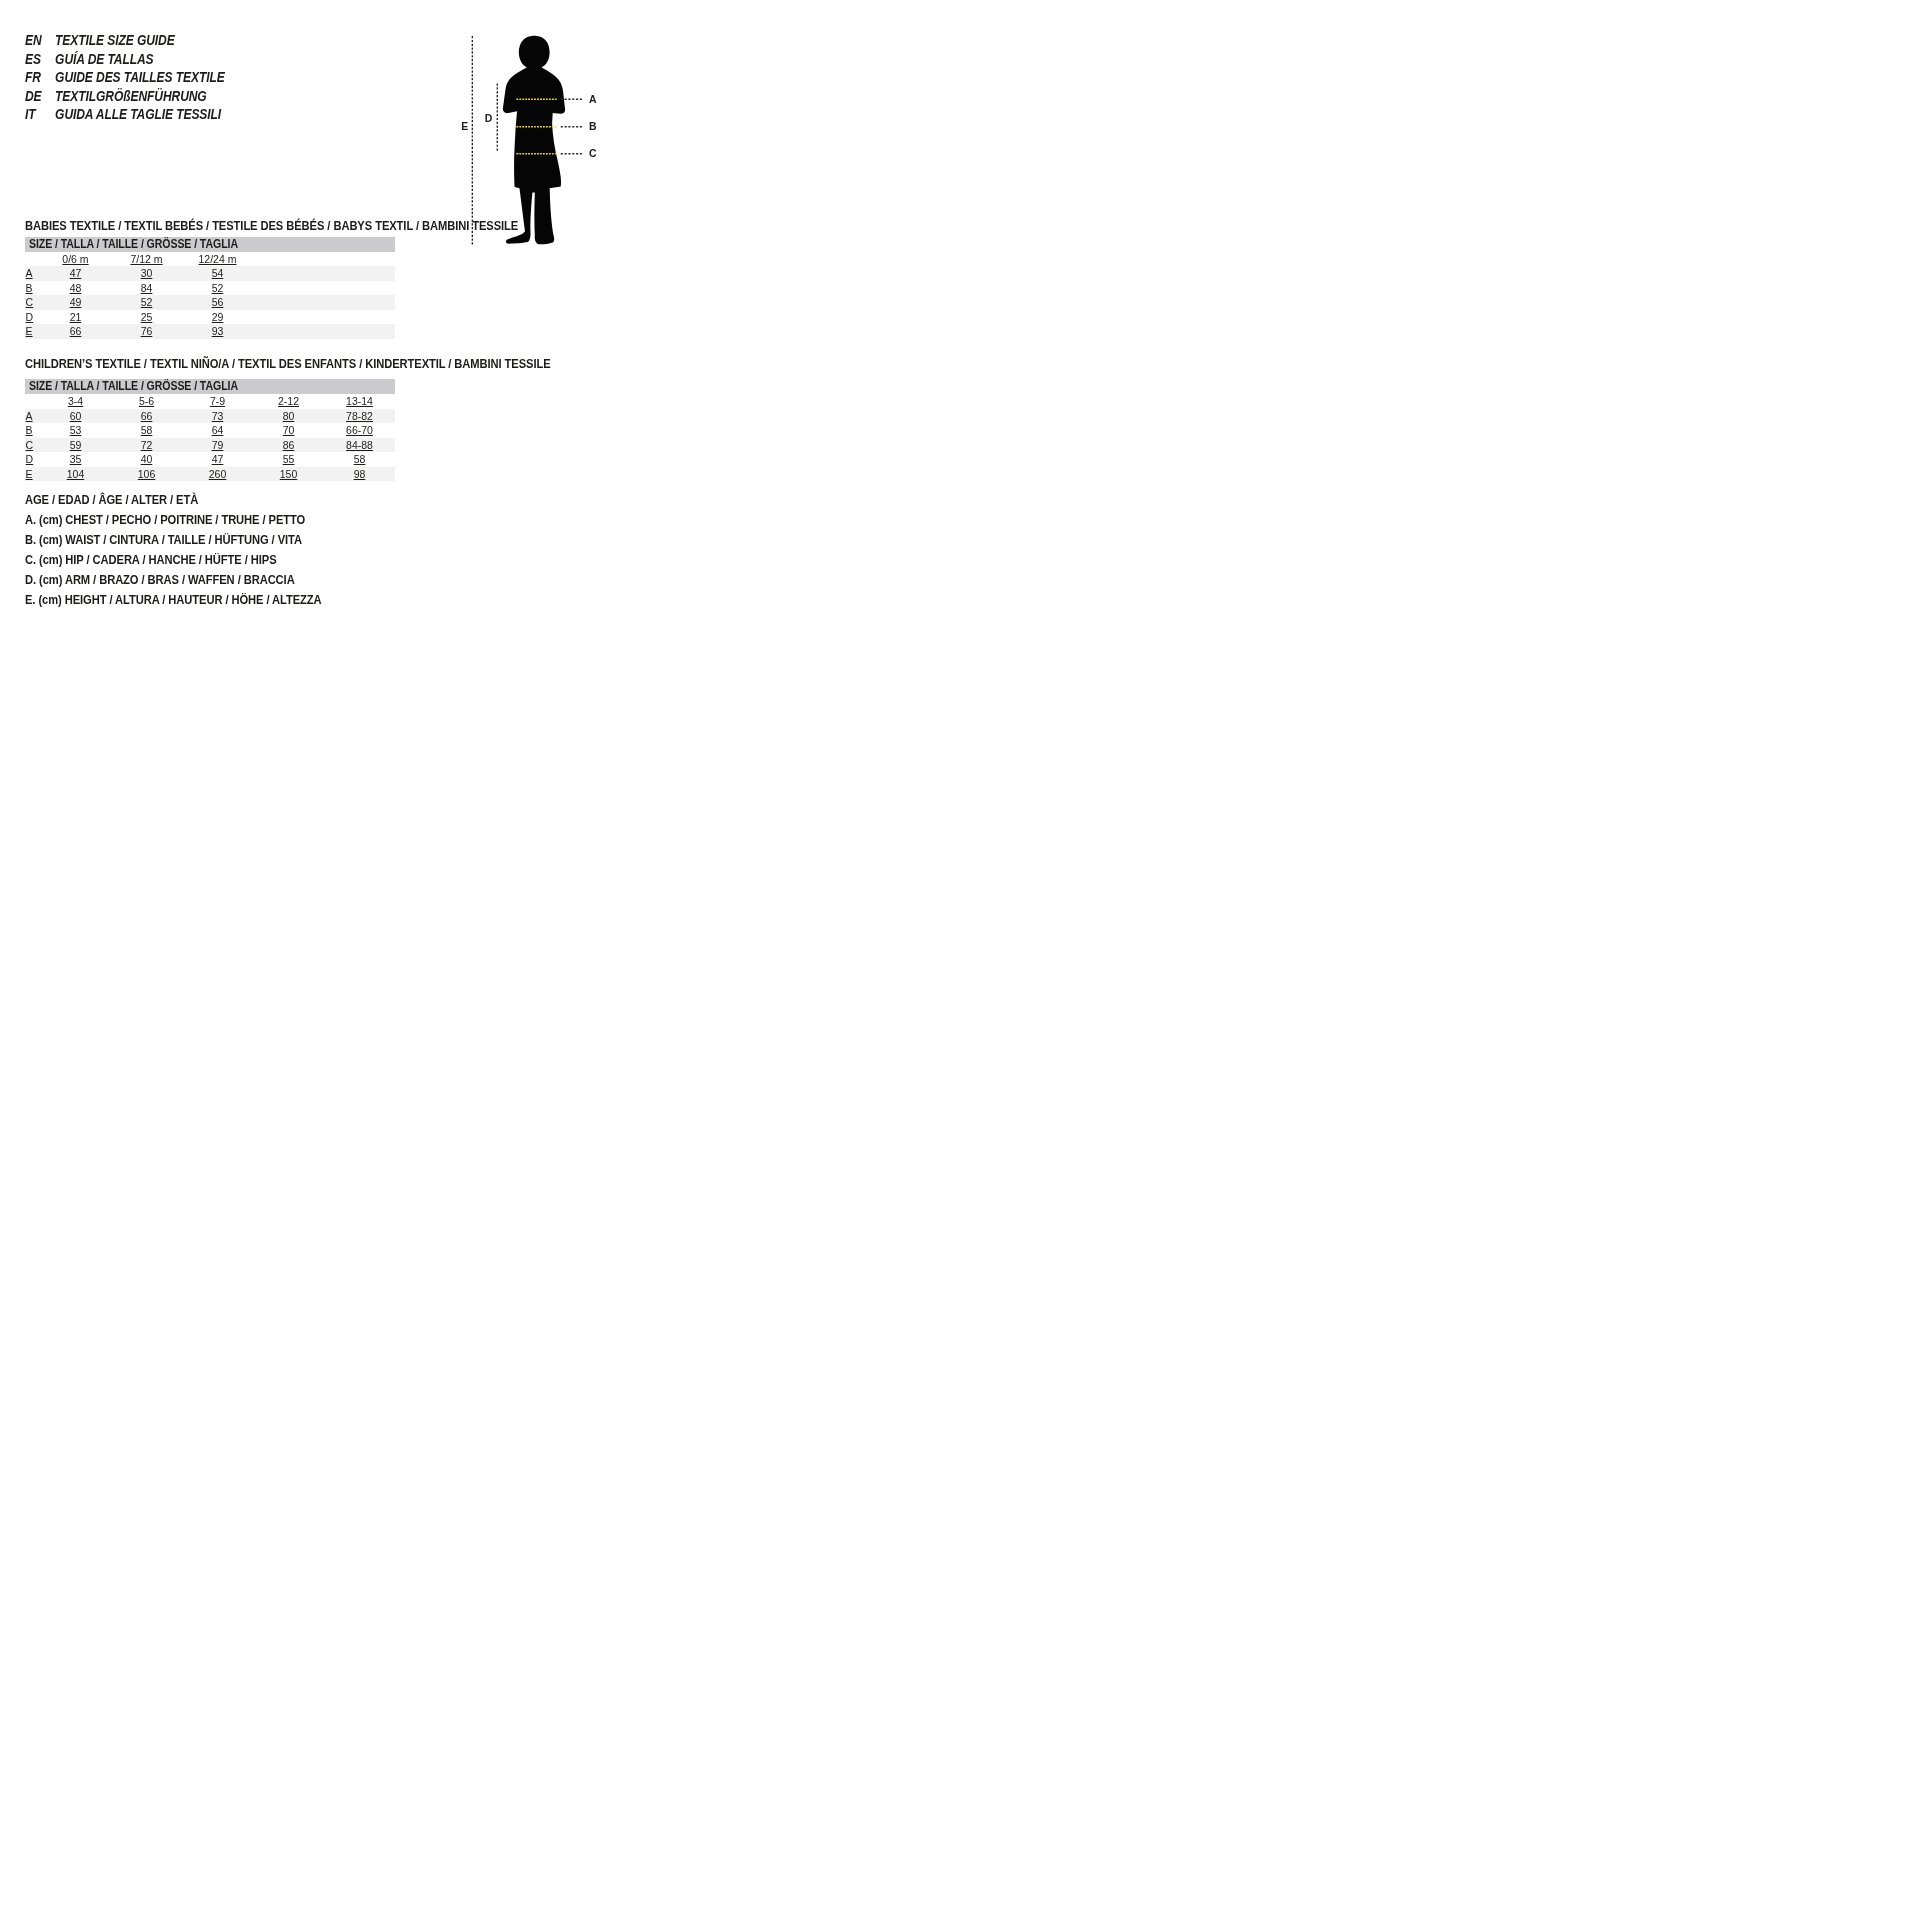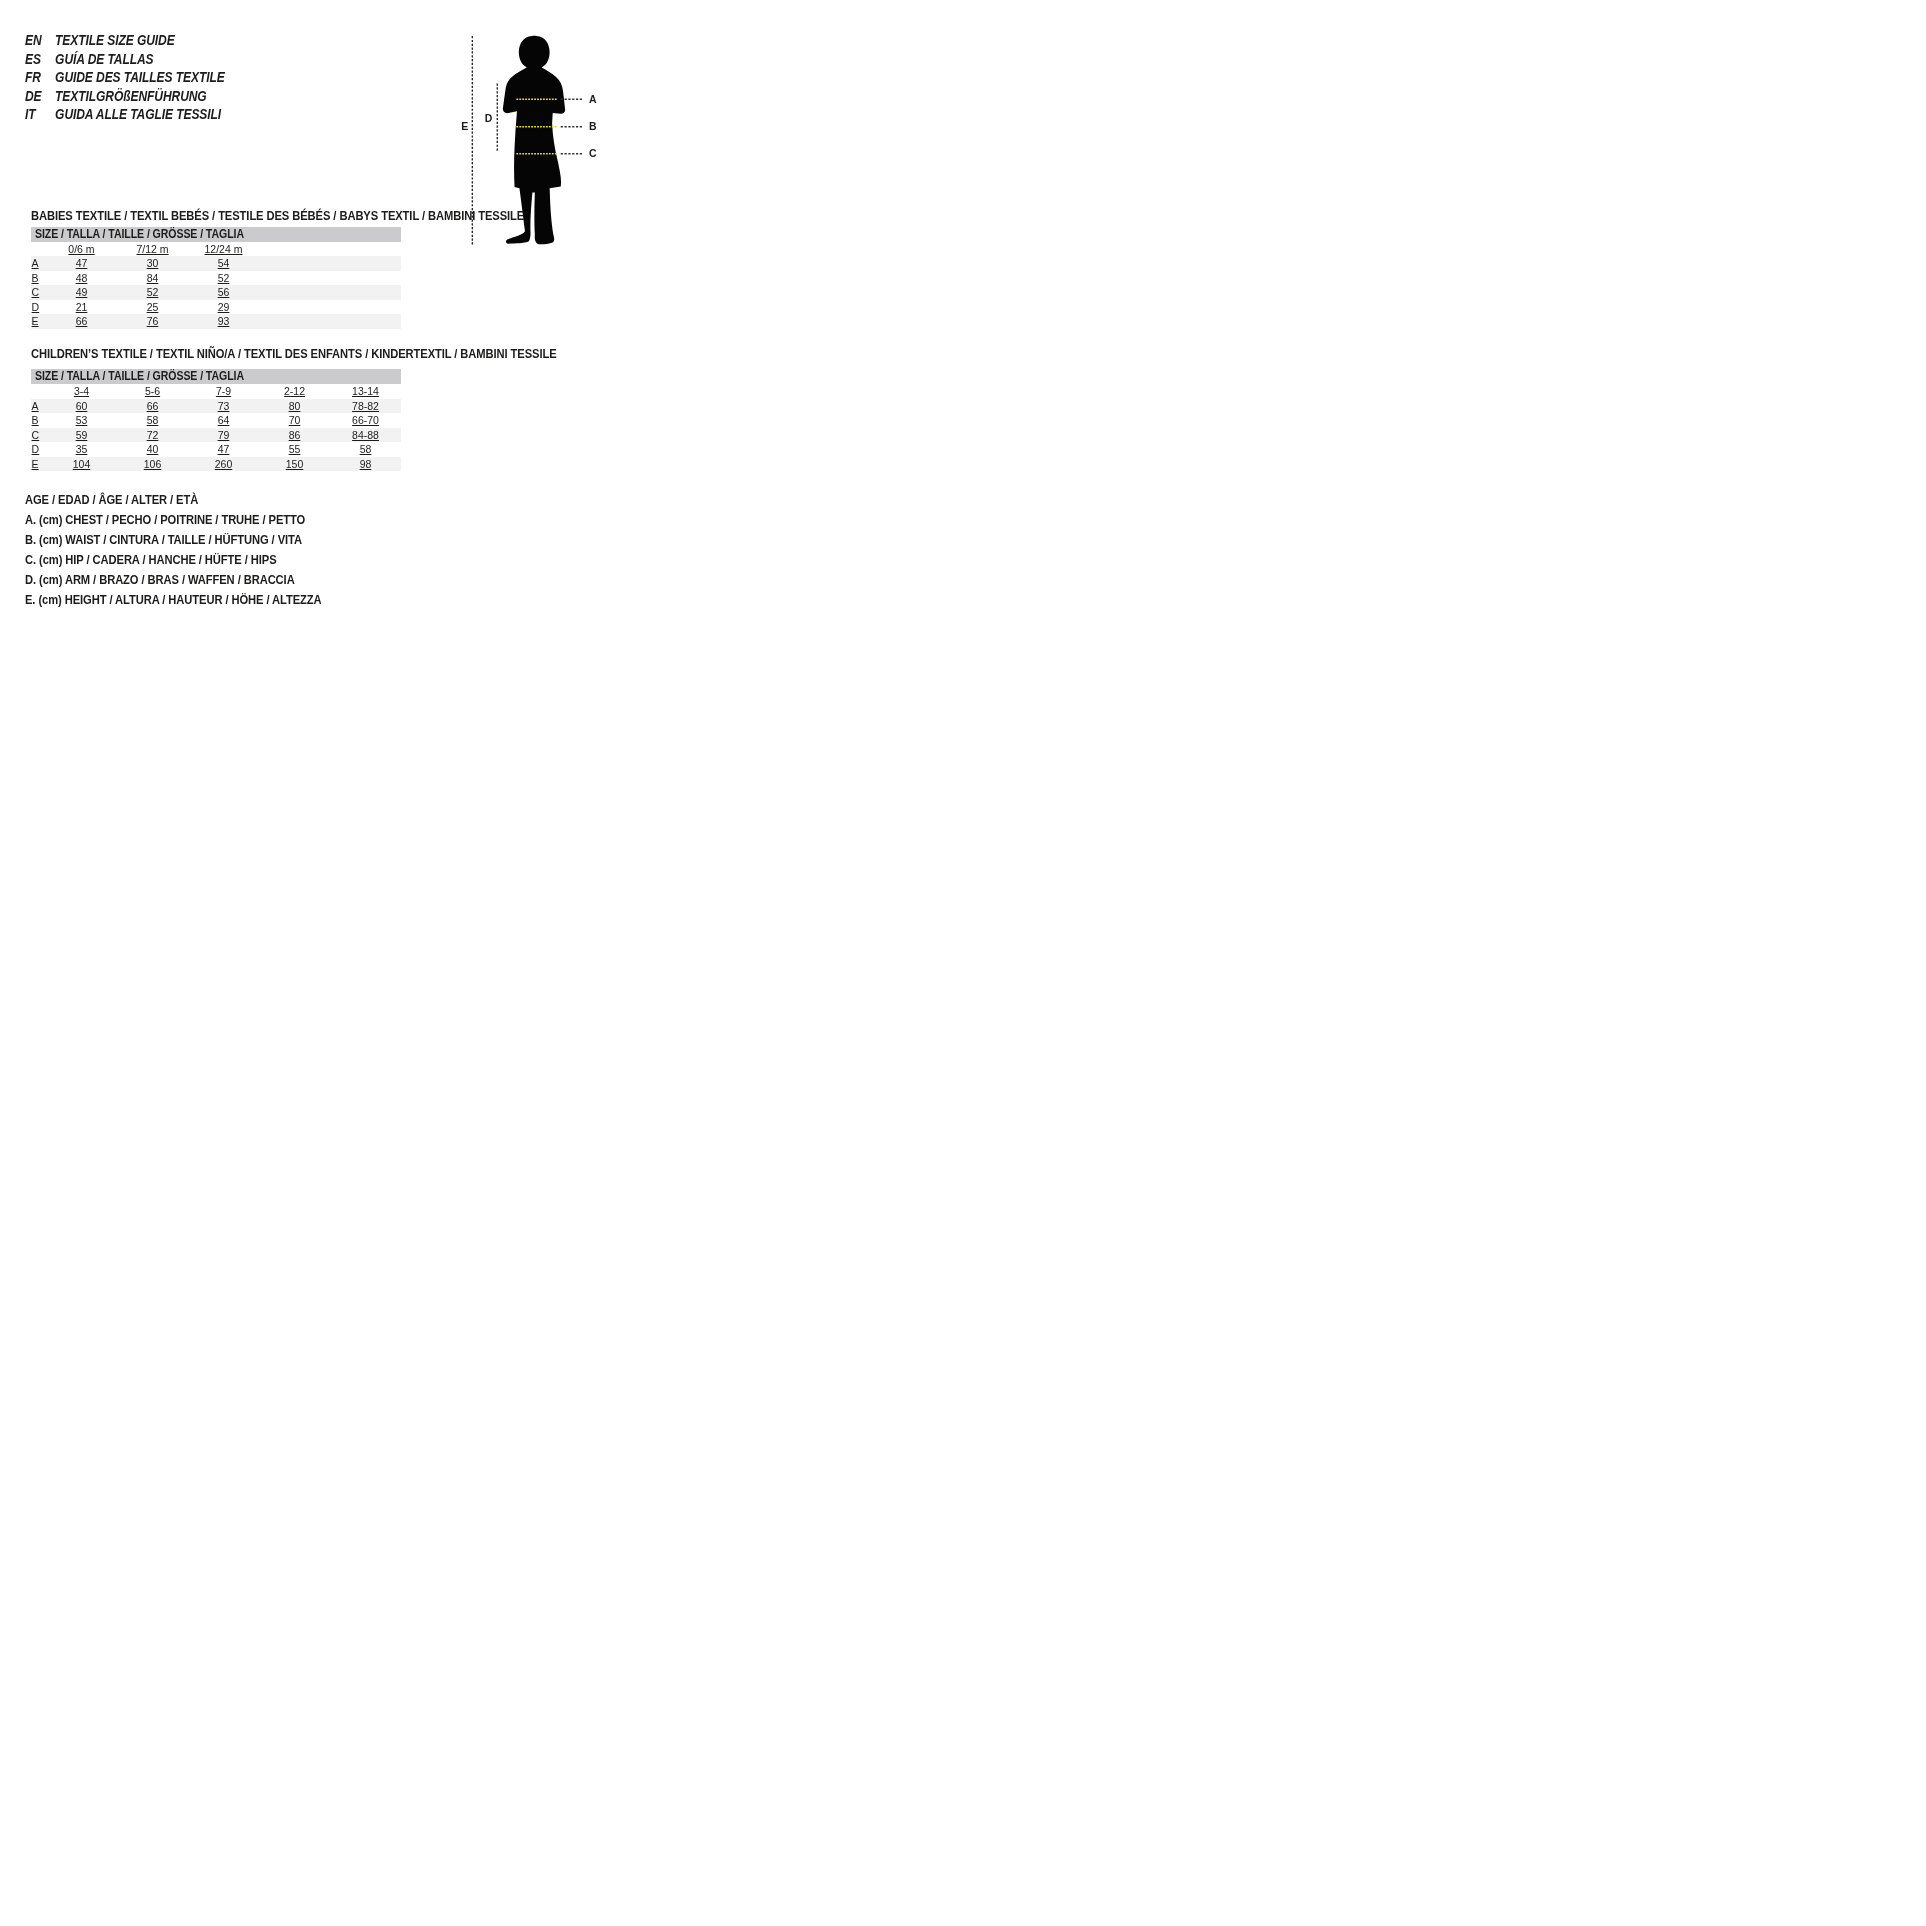--- a/index.html
+++ b/index.html
@@ -10,21 +10,21 @@
 
   
   .cond { display:inline-block; transform:scaleX(0.86); transform-origin:0 50%; white-space:nowrap; font-weight:700; letter-spacing:-0.1px; }
 
   
   #langs { position:absolute; left:25px; top:31px; }
   .lang-row { height:18.5px; display:flex; align-items:center; font-size:14px;font-style:italic; }
   .lang-row .code { display:inline-block; width:35px; }
 
   
-  .table-block { position:absolute; left:31px; width:370px; }
+  .table-block { position:absolute; left:25px; width:370px;margin-top:10px; }
   #babies { top:208px; }
   #children { top:346px; }
   .sec-title { height:15px; line-height:15px; font-size:13px; }
   .band { height:15px; background:#cbcbcd; display:flex; align-items:flex-start; padding-left:3.7px; font-size:12.3px; }
   #babies .band { margin-top:3.7px; }
   #children .band { margin-top:8px; }
   .trow { display:grid; align-items:center; height:14.5px; font-size:10.5px;text-decoration:underline; }
   .b3 { grid-template-columns:15px 71px 71px 71px; }
   .c5 { grid-template-columns:15px 71px 71px 71px 71px 71px; }
   .trow .cell { text-align:center; }

